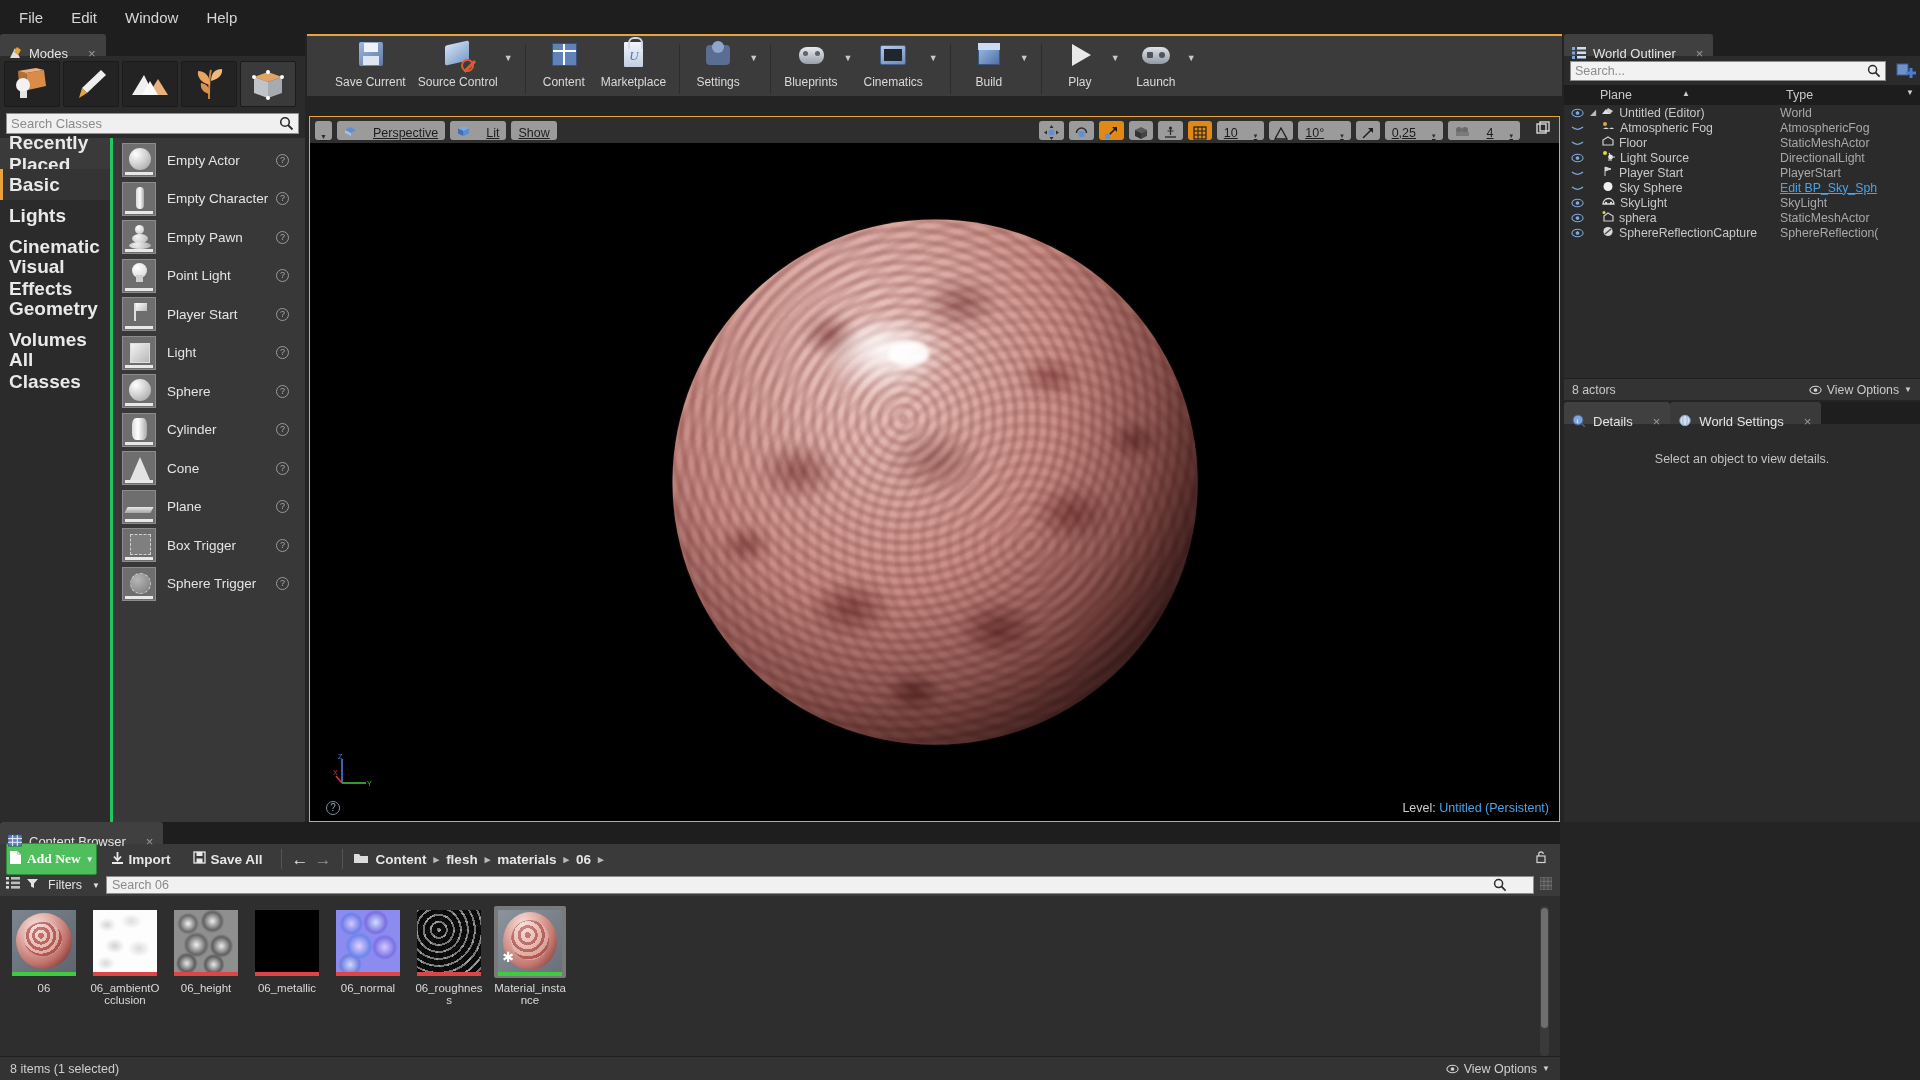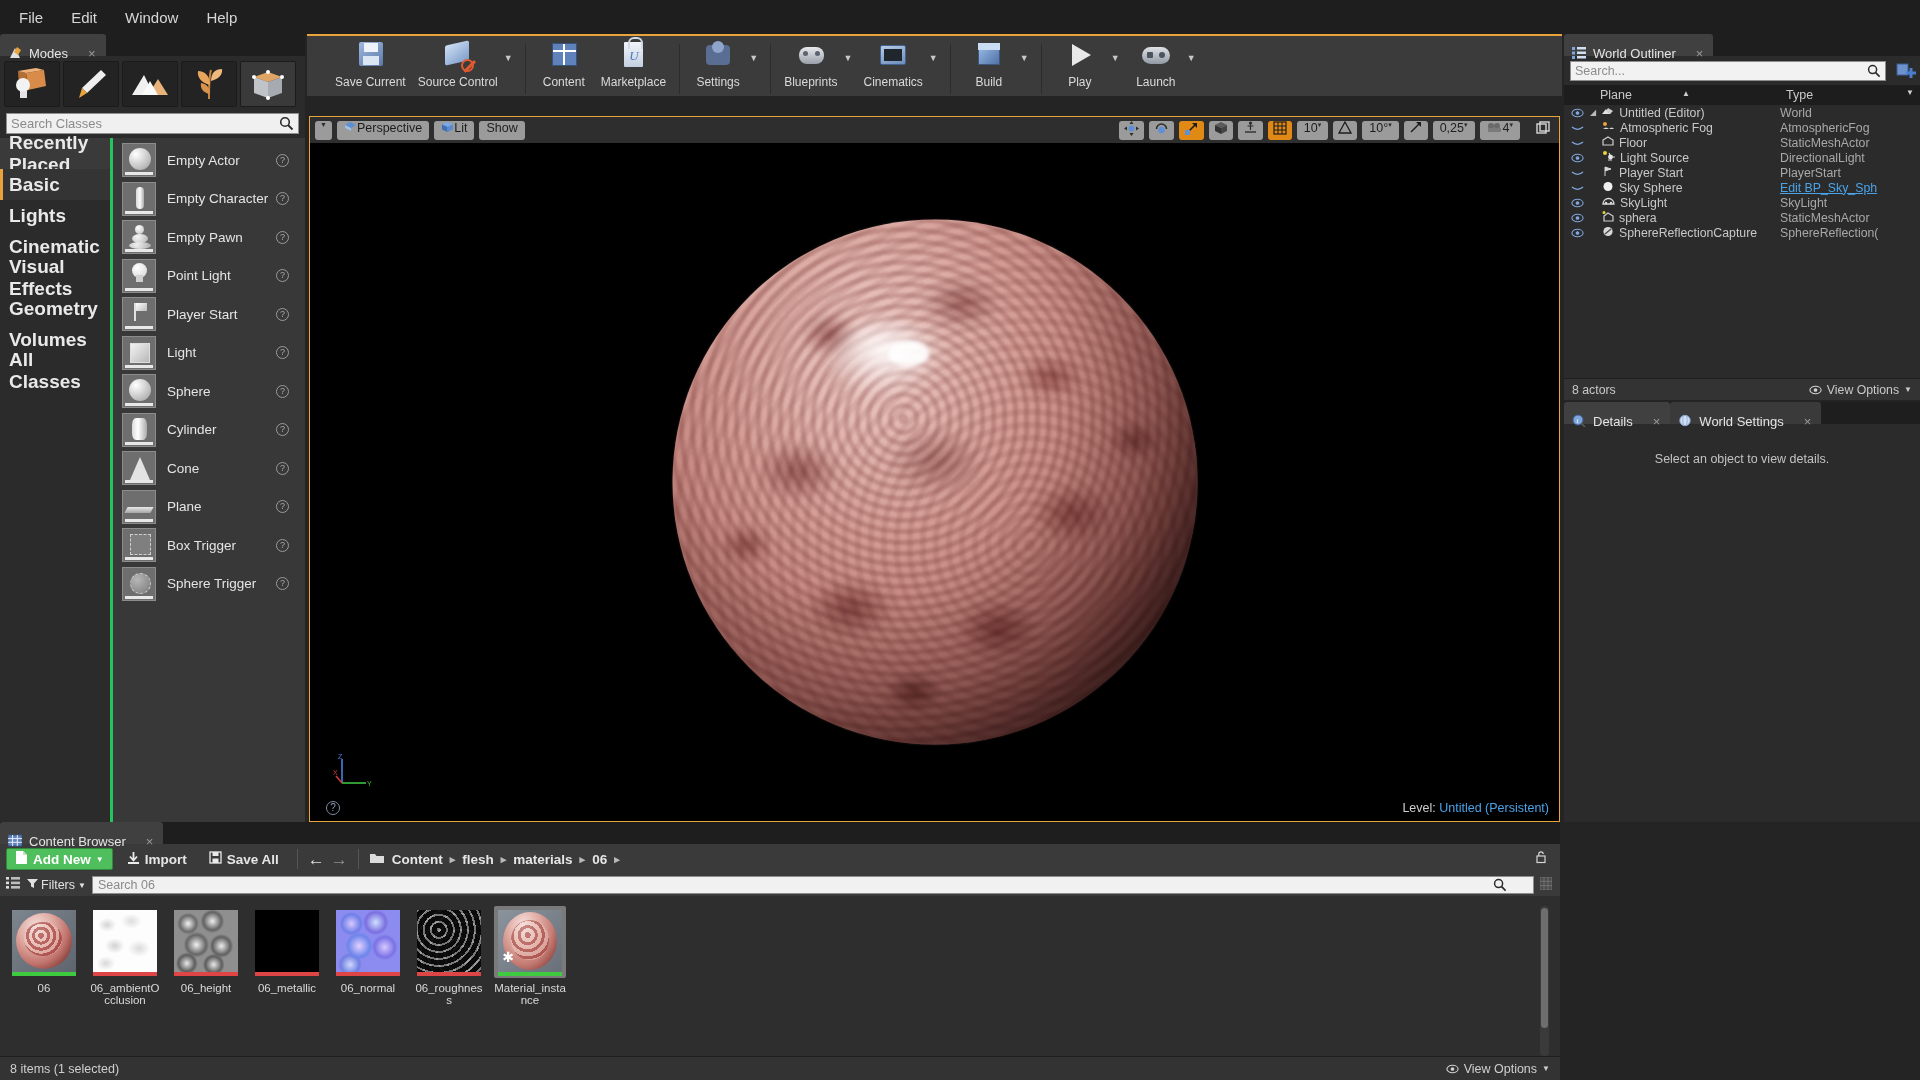--- a/index.html
+++ b/index.html
@@ -155,21 +155,21 @@
     height:6px; background:#4d545e; border-radius:1px; }
   .ic-launch::after { content:""; position:absolute; right:5px; top:5px; width:6px;
     height:6px; background:#4d545e; border-radius:50%; }
 
   
   .vpwrap { position:absolute; left:309px; top:116px; width:1251px; height:706px;
     border:1px solid #e8a33d; background:#000; }
   .vptb { height:26px; background:#2e2e2e; display:flex; align-items:center; gap:5px;
     padding:0 5px; }
   .vbtn { height:19px; background:#9b9b9b; color:#1d1d1d; border-radius:3px;
-    font-size:12.5px; display:flex; align-items:flex-start; gap:0; padding:0 7px; }
+    font-size:12.5px; display:flex; align-items:flex-end; gap:16px; padding:0 7px;text-decoration:underline; }
   .vbtn.sq { padding:0 5px; }
   .vbtn.on { background:#e08a15; }
   .vp-spacer { flex:1; }
   .vbtn .num { font-size:12.5px; }
   .vbtn .tri { font-size:7px; color:#2c2c2c; }
 
   .vpcanvas { position:relative; width:100%; height:678px; background:#000;
     overflow:hidden; }
   .brain { position:absolute; left:50%; top:50%; transform:translate(-50%,-50%);
     width:525px; height:525px; border-radius:50%; }
@@ -239,32 +239,32 @@
   .details { position:absolute; left:1564px; top:402px; width:356px; height:420px;
     background:#2b2b2b; }
   .dt-tabs { height:22px; background:#1e1e1e; display:flex; align-items:flex-end; }
   .dt-empty { text-align:center; font-size:12.5px; color:#c2c2c2; margin-top:28px; }
 
   
   .cb { position:absolute; left:0; top:822px; width:1560px; height:258px;
     background:#2b2b2b; }
   .cb-tb { height:30px; background:#3a3a3a; display:flex; align-items:center;
     gap:6px; padding:0 6px; }
-  .addnew { height:22px; background:#4fbe5c; border:1px solid #2f8a3b; border-radius:2px;
+  .addnew { height:32px; background:#4fbe5c; border:1px solid #2f8a3b; border-radius:2px;
     color:#fff; font-size:13.5px; font-weight:bold; display:flex; align-items:center;
-    gap:5px; padding:0 8px; }
+    gap:5px; padding:0 2px;font-family:Liberation Serif, serif; }
   .cb-btn { display:flex; align-items:center; gap:5px; font-size:13.5px;
     font-weight:bold; color:#e6e6e6; padding:0 8px; height:22px; }
   .cb-sep { width:1px; height:20px; background:#555; margin:0 4px; }
   .crumb { display:flex; align-items:center; gap:7px; font-size:13.5px;
     font-weight:bold; color:#e6e6e6; }
   .crumb .sepch { color:#b9b9b9; font-size:11px; }
   .cb-filters { height:22px; background:#3a3a3a; display:flex; align-items:center;
     gap:6px; padding:0 6px; }
-  .filt { display:flex; align-items:center; gap:3px; font-size:12.5px; color:#e2e2e2; }
+  .filt { display:flex; align-items:center; gap:10px; font-size:12.5px; color:#e2e2e2; }
   .cb-search { flex:1; height:18px; background:#f1f1f1; border:1px solid #8d8d8d;
     display:flex; align-items:center; padding:0 5px; color:#8a8a8a; font-size:12.5px;
     position:relative; }
   .cb-grid { display:flex; gap:9px; padding:10px 8px 0 8px; background:#2e2e2e;
     height:160px; }
   .asset { width:72px; position:relative; }
   .asset .card { width:72px; padding:4px 4px 2px 4px; border-radius:2px; }
   .asset.sel .card { background:#7a7a7a; }
   .asset .tn { width:64px; height:62px; position:relative; overflow:hidden; }
   .asset .bar { height:4px; }

